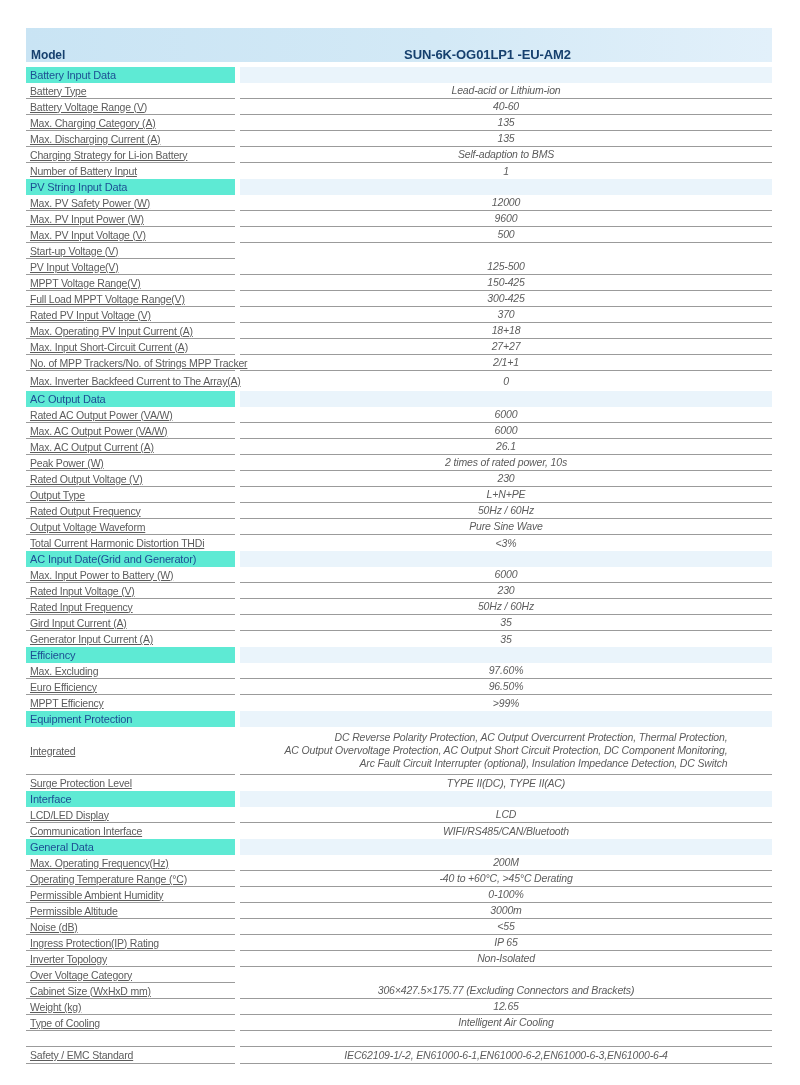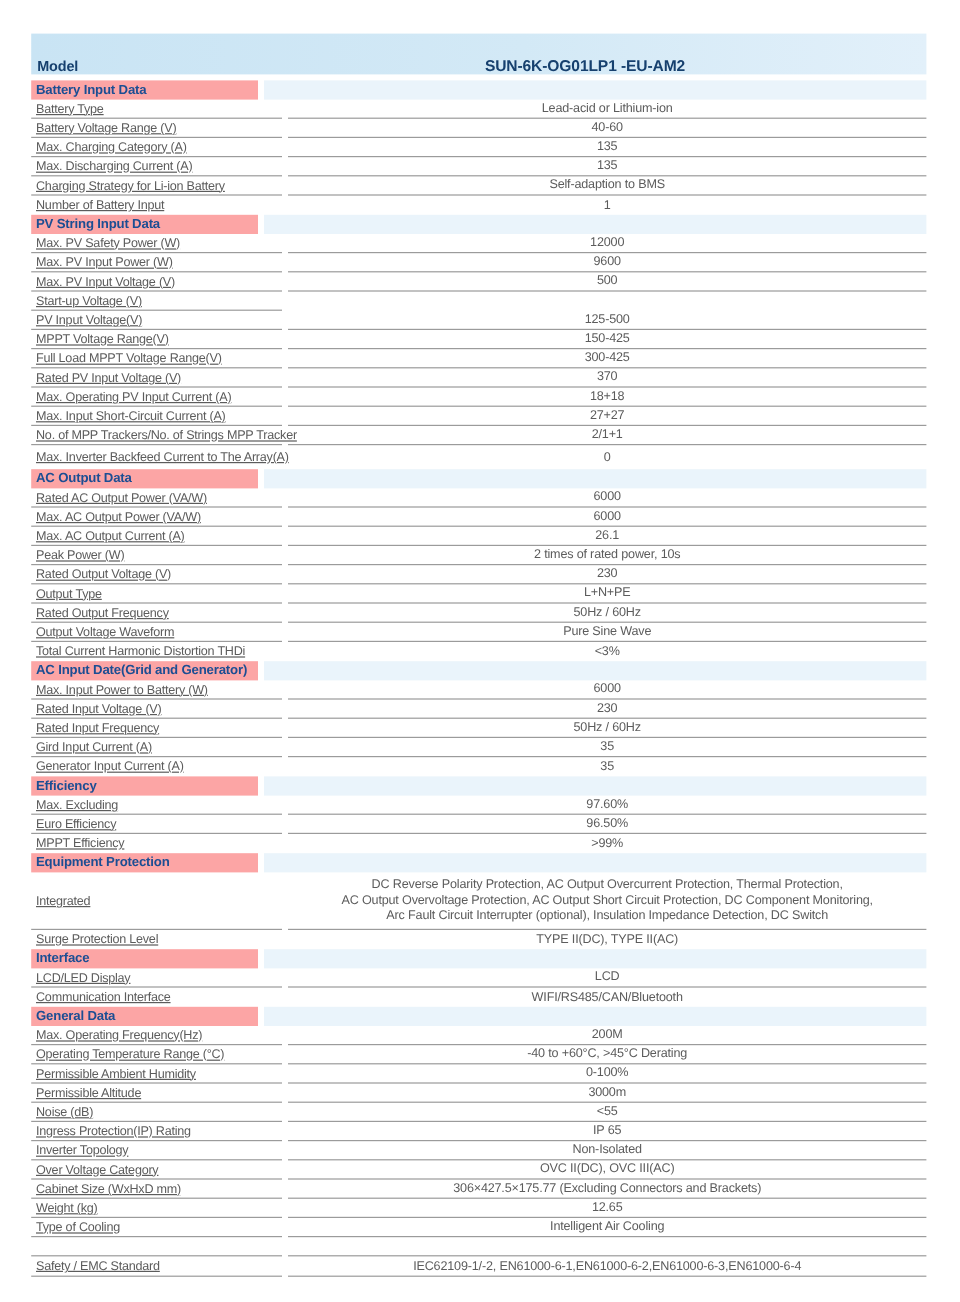--- a/index.html
+++ b/index.html
@@ -21,42 +21,42 @@
     width:213px;box-sizing:border-box;padding-left:5px;
     font-size:12px;font-weight:bold;color:#16406e;letter-spacing:-0.1px;
   }
   .model-value{
     flex:1;text-align:center;padding-right:36px;
     font-size:13px;font-weight:bold;color:#16406e;letter-spacing:-0.1px;
   }
   
   .sec-header{display:flex;height:16px;}
   .sec-h-left{
-    width:189px;box-sizing:border-box;padding-left:4px;
-    background:#fca5a5;display:flex;align-items:center;
-    font-size:11px;font-weight:bold;color:#1c4e93;letter-spacing:-0.15px;
+    width:209px;box-sizing:border-box;padding-left:4px;
+    background:#5eead4;display:flex;align-items:center;
+    font-size:11px;font-weight:normal;color:#1c4e93;letter-spacing:-0.15px;
     white-space:nowrap;
   }
   .sec-gap{width:5px;background:transparent;}
   .sec-h-right{flex:1;background:#eaf4fb;}
   
   .row{display:flex;height:16px;}
   .cell{border-bottom:1px solid #9b9b9b;box-sizing:border-box;}
   .row.no-border .cell{border-bottom:none;}
   .cell.label{
     width:209px;display:flex;align-items:center;padding-left:4px;
     font-size:10.5px;color:#5c5c5c;letter-spacing:-0.2px;white-space:nowrap;
     overflow:visible;
     text-decoration:underline;
   }
   .gap{width:5px;}
   .cell.value{
     flex:1;display:flex;align-items:center;justify-content:center;
-    text-align:center;font-size:10.5px;color:#5c5c5c;letter-spacing:-0.15px;
-    white-space:pre-line;line-height:13px;
+    text-align:right;font-size:10.5px;color:#5c5c5c;letter-spacing:-0.15px;
+    white-space:pre-line;line-height:13px;font-style:italic;
   }
 </style>
 </head>
 <body>
 
 <div class="spec-table">
   <div class="model-bar">
     <div class="model-label">Model</div>
     <div class="model-value">SUN-6K-OG01LP1 -EU-AM2</div>
   </div>
@@ -328,21 +328,20 @@
         <div class="cell value">IP 65</div>
       </div>
       <div class="row">
         <div class="cell label">Inverter Topology</div>
         <div class="gap"></div>
         <div class="cell value">Non-Isolated</div>
       </div>
       <div class="row">
         <div class="cell label">Over Voltage Category</div>
         <div class="gap"></div>
-        <div class="cell value">OVC II(DC), OVC III(AC)</div>
       </div>
       <div class="row">
         <div class="cell label">Cabinet Size (WxHxD mm)</div>
         <div class="gap"></div>
         <div class="cell value">306×427.5×175.77 (Excluding Connectors and Brackets)</div>
       </div>
       <div class="row">
         <div class="cell label">Weight (kg)</div>
         <div class="gap"></div>
         <div class="cell value">12.65</div>

